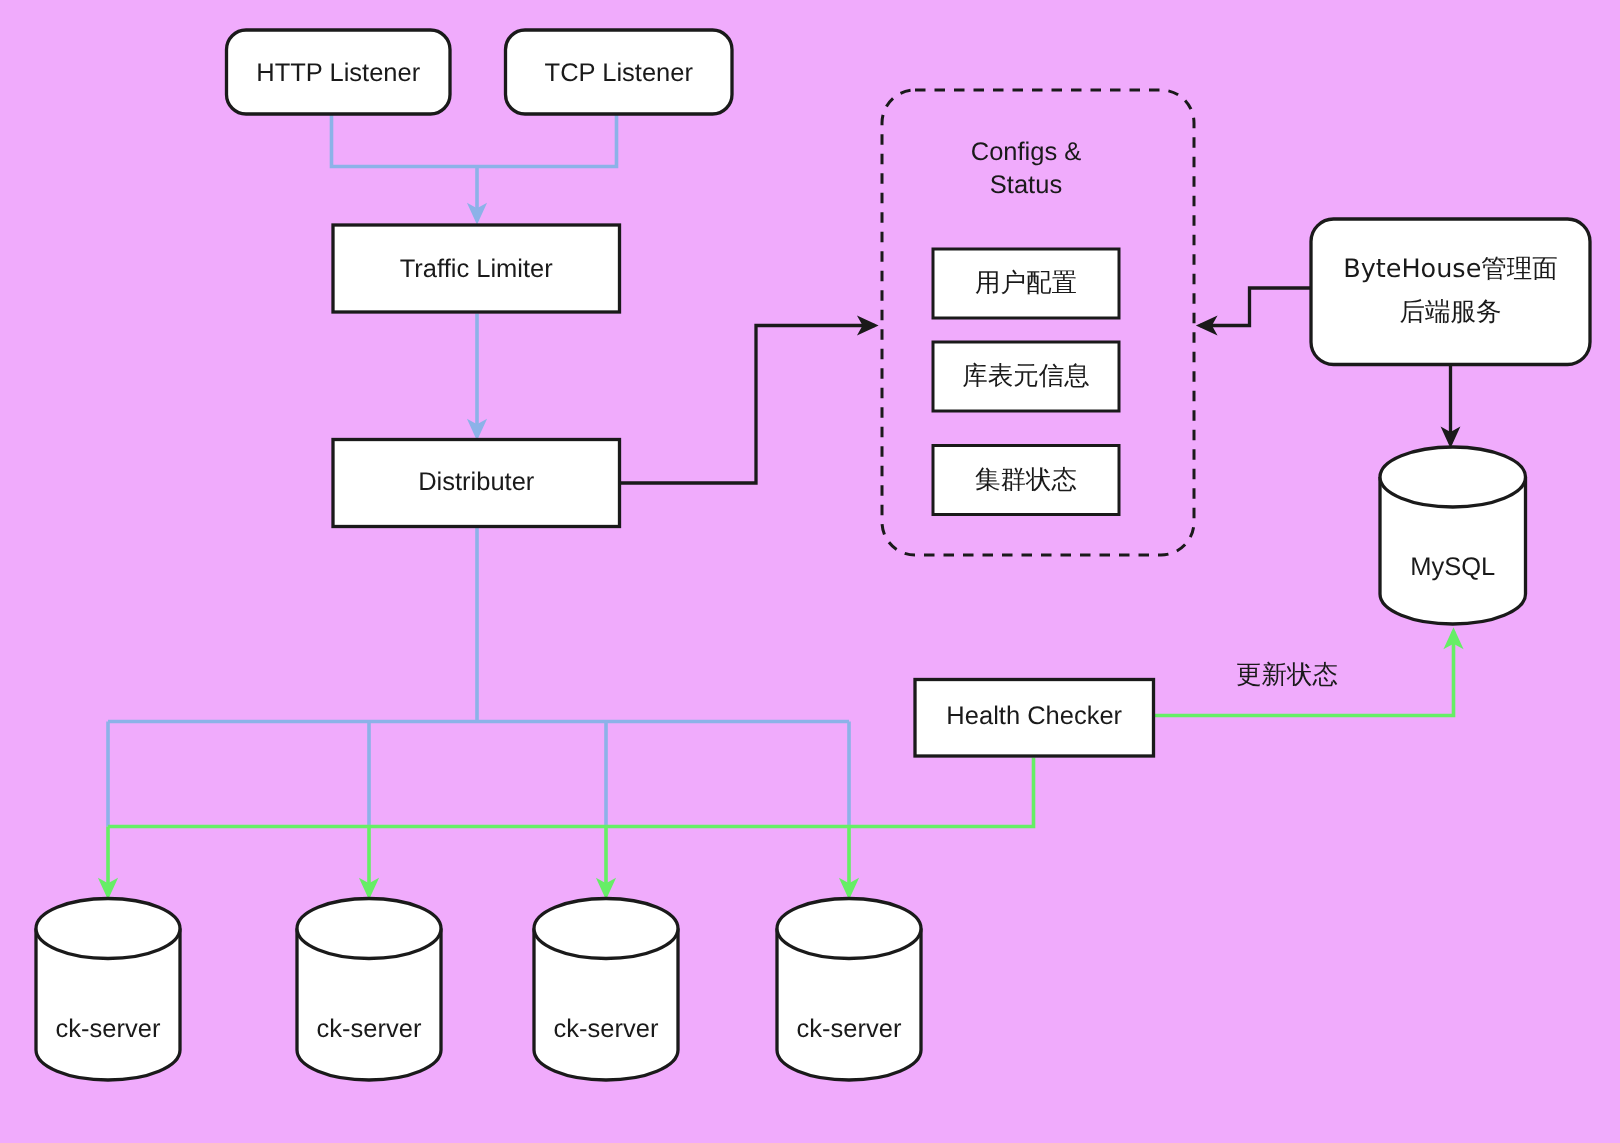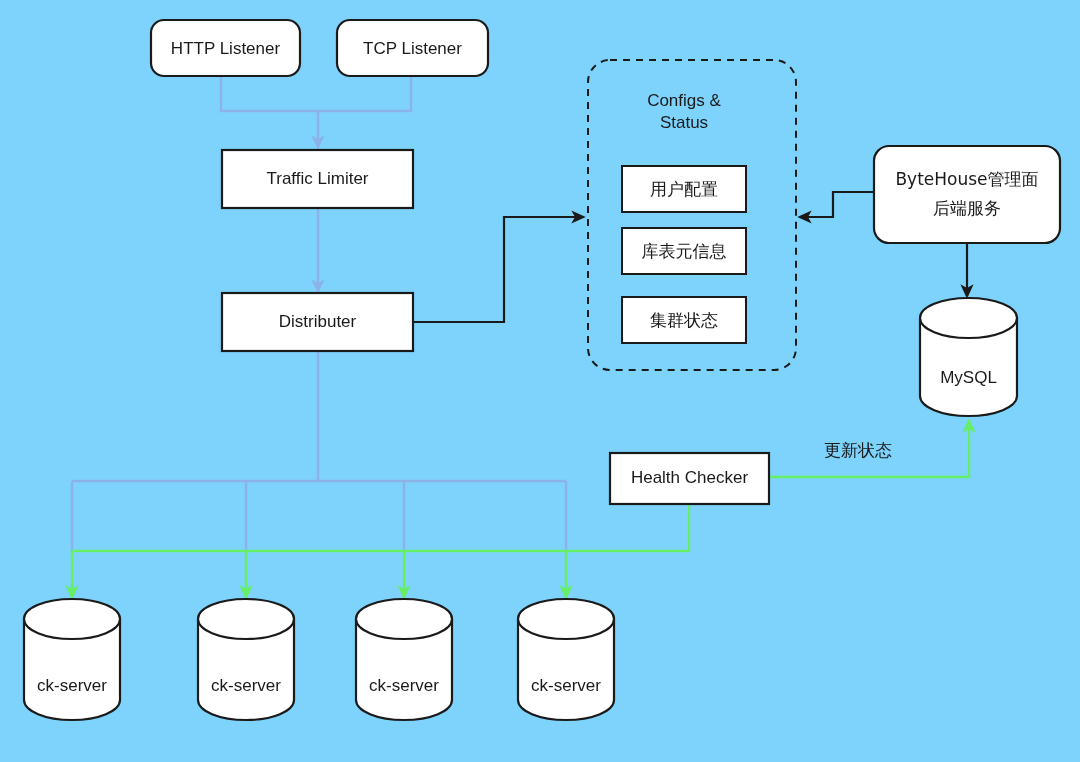--- a/index.html
+++ b/index.html
@@ -10,21 +10,21 @@
   body {
     width: 1080px;
     height: 762px;
     overflow: hidden;
     font-family: "Liberation Sans", "DejaVu Sans", sans-serif;
   }
   #diagram-root {
     position: relative;
     width: 1080px;
     height: 762px;
-    background: #7dd3fc;
+    background: #f0abfc;
   }
   svg.diagram {
     display: block;
     width: 1080px;
     height: 762px;
   }
   .node-shape {
     fill: #ffffff;
     stroke: #1a1a1a;
     stroke-width: 2.2;

